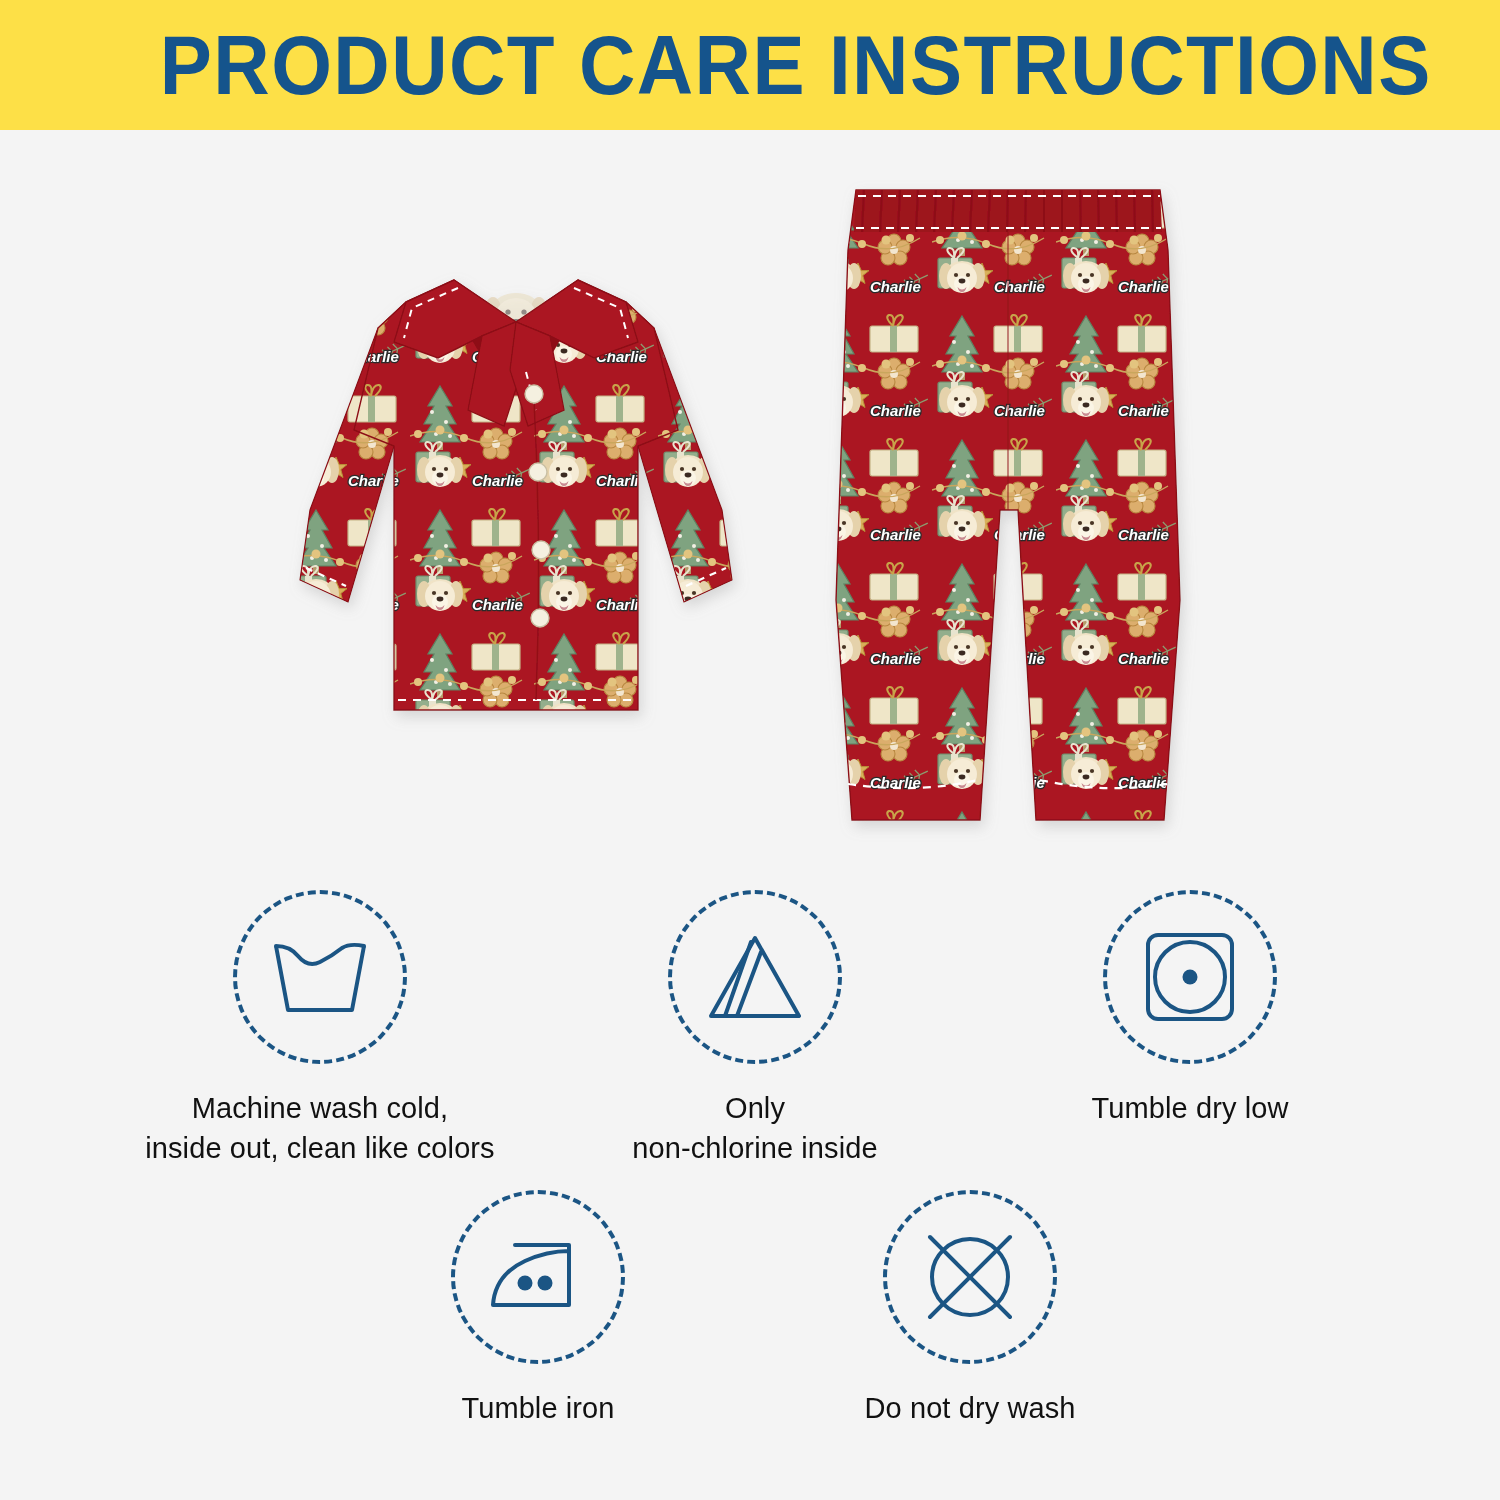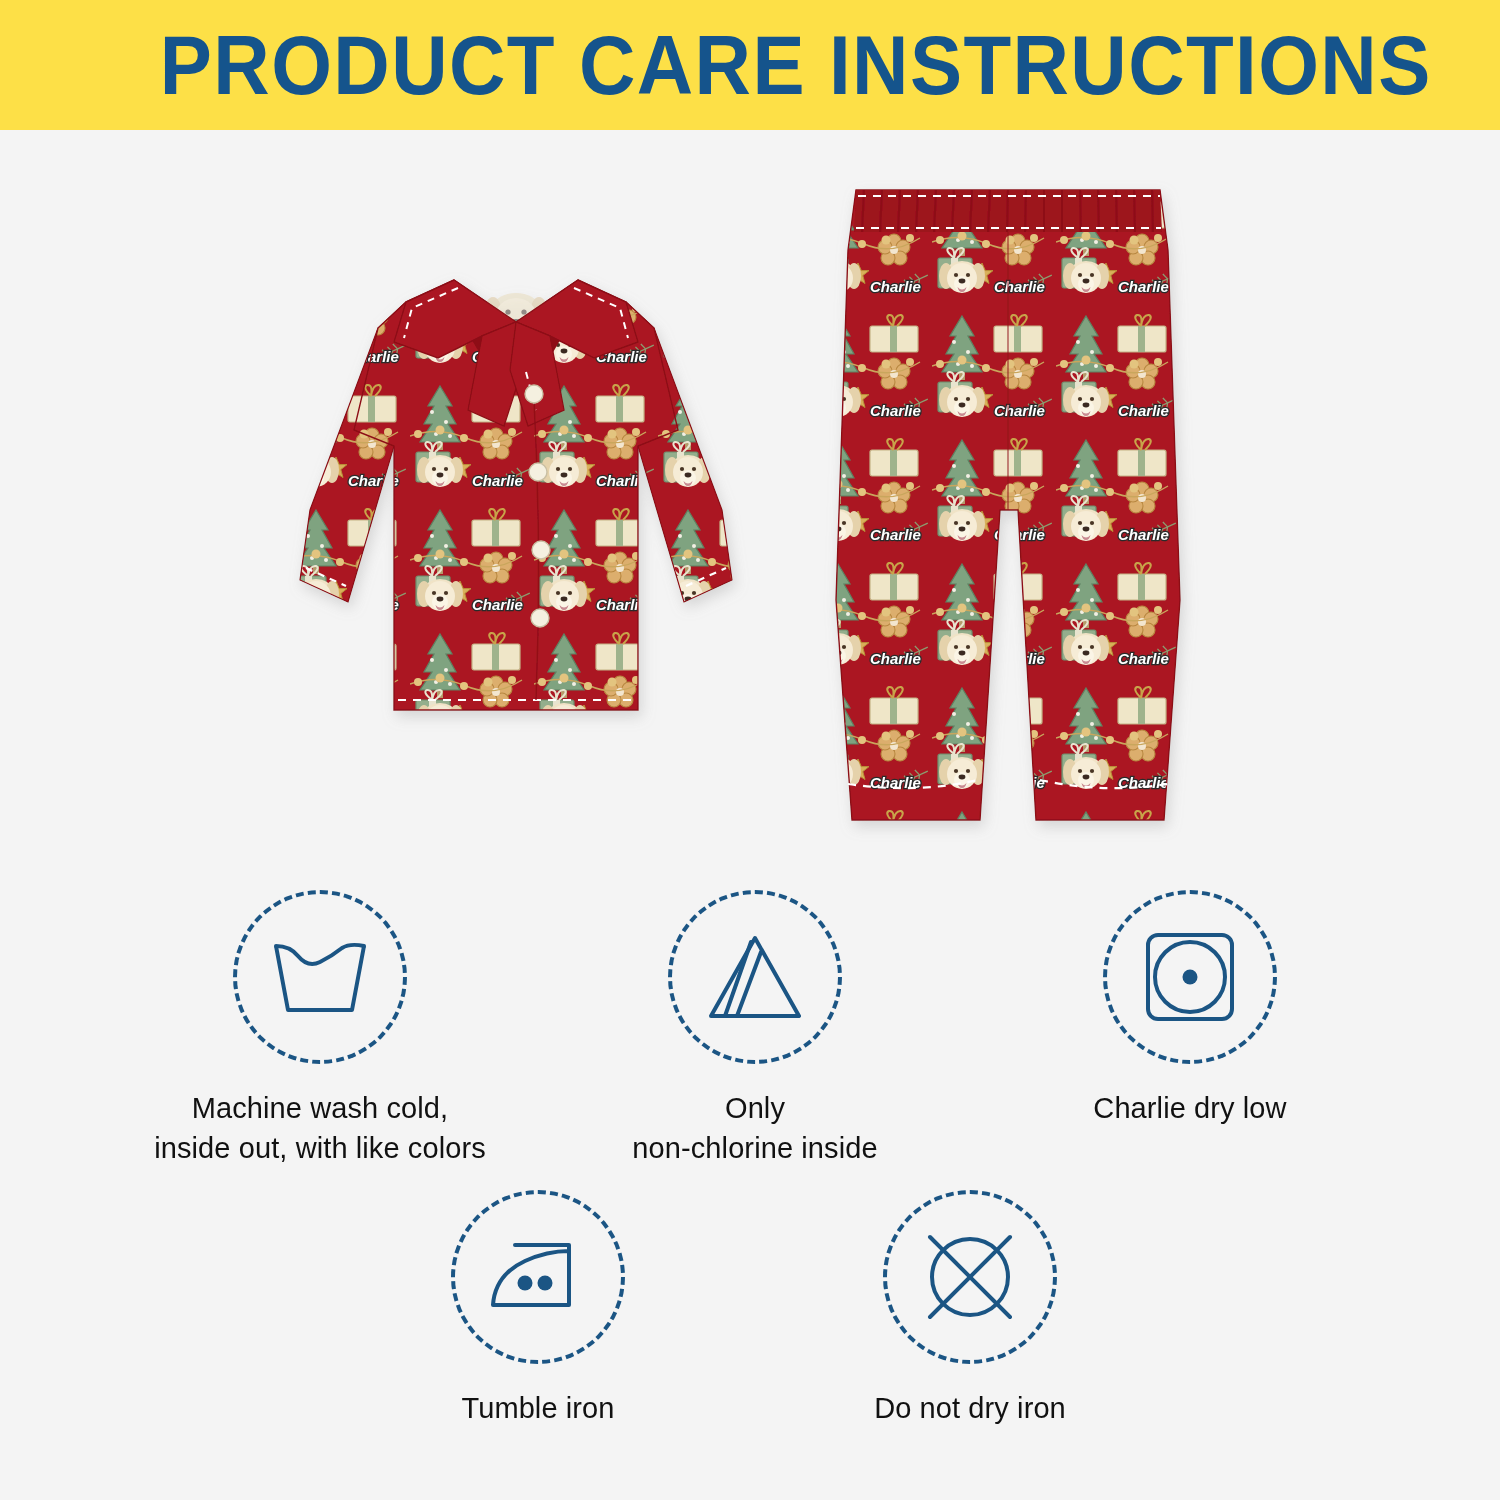--- a/index.html
+++ b/index.html
@@ -303,21 +303,21 @@
       <div class="circle-holder">
         <div class="dashed-ring"></div>
         <span class="sym">
           <svg width="104" height="90" viewBox="0 0 104 90">
             <path d="M8 14 L20 78 L84 78 L96 14" fill="none" stroke="#1b5584" stroke-width="4" stroke-linejoin="round"></path>
             <path d="M8 14 Q22 14 30 24 Q40 36 52 30 Q64 24 74 16 Q82 11 96 14" fill="none" stroke="#1b5584" stroke-width="4" stroke-linecap="round"></path>
           </svg>
         </span>
       </div>
       <div class="care-caption">Machine wash cold,
-inside out, with like colors</div>
+inside out, clean like colors</div>
     </div>
 
     <div class="care-item pos-bleach">
       <div class="circle-holder">
         <div class="dashed-ring"></div>
         <span class="sym">
           <svg width="104" height="94" viewBox="0 0 104 94">
             <path d="M52 8 L96 86 L8 86 Z" fill="none" stroke="#1b5584" stroke-width="4" stroke-linejoin="round"></path>
             <path d="M48 12 L22 86" fill="none" stroke="#1b5584" stroke-width="4" stroke-linecap="round"></path>
             <path d="M58 22 L34 86" fill="none" stroke="#1b5584" stroke-width="4" stroke-linecap="round"></path>
@@ -332,21 +332,21 @@
       <div class="circle-holder">
         <div class="dashed-ring"></div>
         <span class="sym">
           <svg width="96" height="96" viewBox="0 0 96 96">
             <rect x="6" y="6" width="84" height="84" rx="10" fill="none" stroke="#1b5584" stroke-width="4"></rect>
             <circle cx="48" cy="48" r="35" fill="none" stroke="#1b5584" stroke-width="4"></circle>
             <circle cx="48" cy="48" r="7.5" fill="#1b5584"></circle>
           </svg>
         </span>
       </div>
-      <div class="care-caption">Charlie dry low</div>
+      <div class="care-caption">Tumble dry low</div>
     </div>
 
     <div class="care-item pos-iron">
       <div class="circle-holder">
         <div class="dashed-ring"></div>
         <span class="sym">
           <svg width="106" height="76" viewBox="0 0 106 76">
             <path d="M30 6 L84 6 L84 66 L8 66 Q10 36 40 22 Q62 12 84 12" fill="none" stroke="#1b5584" stroke-width="4" stroke-linejoin="round" stroke-linecap="round"></path>
             <circle cx="40" cy="44" r="7.5" fill="#1b5584"></circle>
             <circle cx="60" cy="44" r="7.5" fill="#1b5584"></circle>
@@ -360,17 +360,17 @@
       <div class="circle-holder">
         <div class="dashed-ring"></div>
         <span class="sym">
           <svg width="104" height="104" viewBox="0 0 104 104">
             <circle cx="52" cy="52" r="38" fill="none" stroke="#1b5584" stroke-width="4"></circle>
             <path d="M12 12 L92 92" stroke="#1b5584" stroke-width="4" stroke-linecap="round"></path>
             <path d="M92 12 L12 92" stroke="#1b5584" stroke-width="4" stroke-linecap="round"></path>
           </svg>
         </span>
       </div>
-      <div class="care-caption">Do not dry iron</div>
+      <div class="care-caption">Do not dry wash</div>
     </div>
 
   </div>
 </div>
 
 </body></html>

